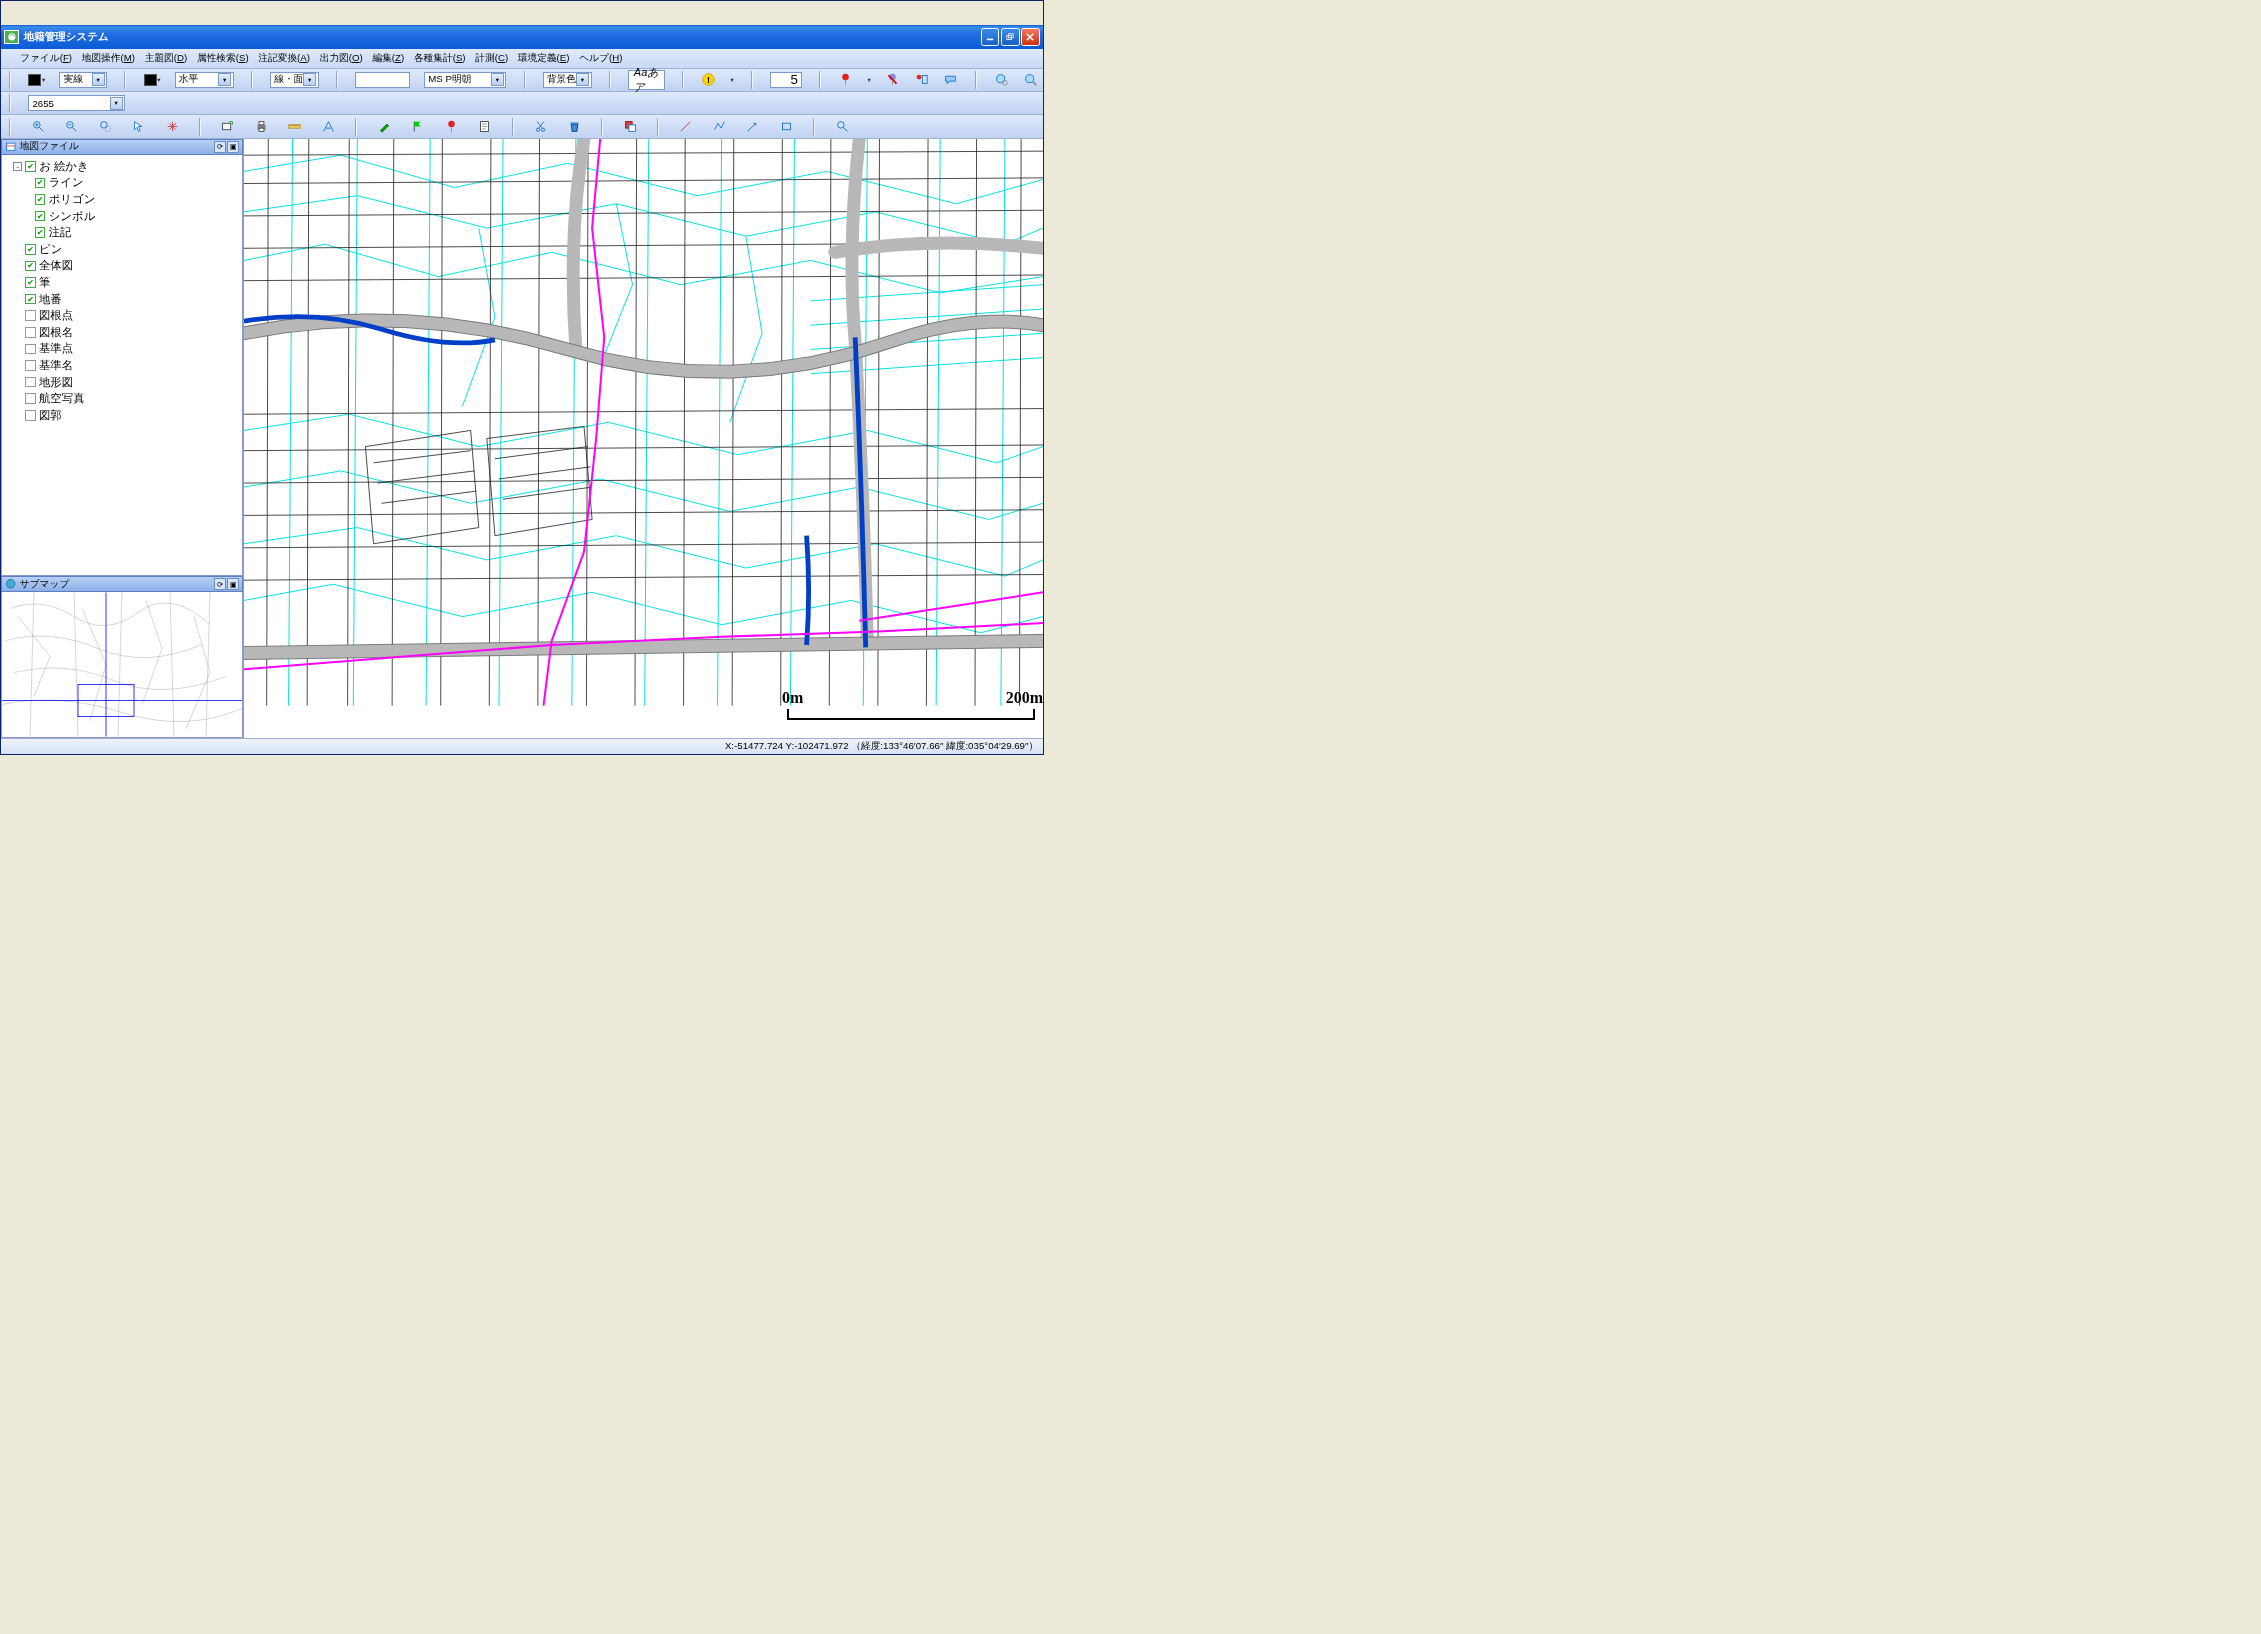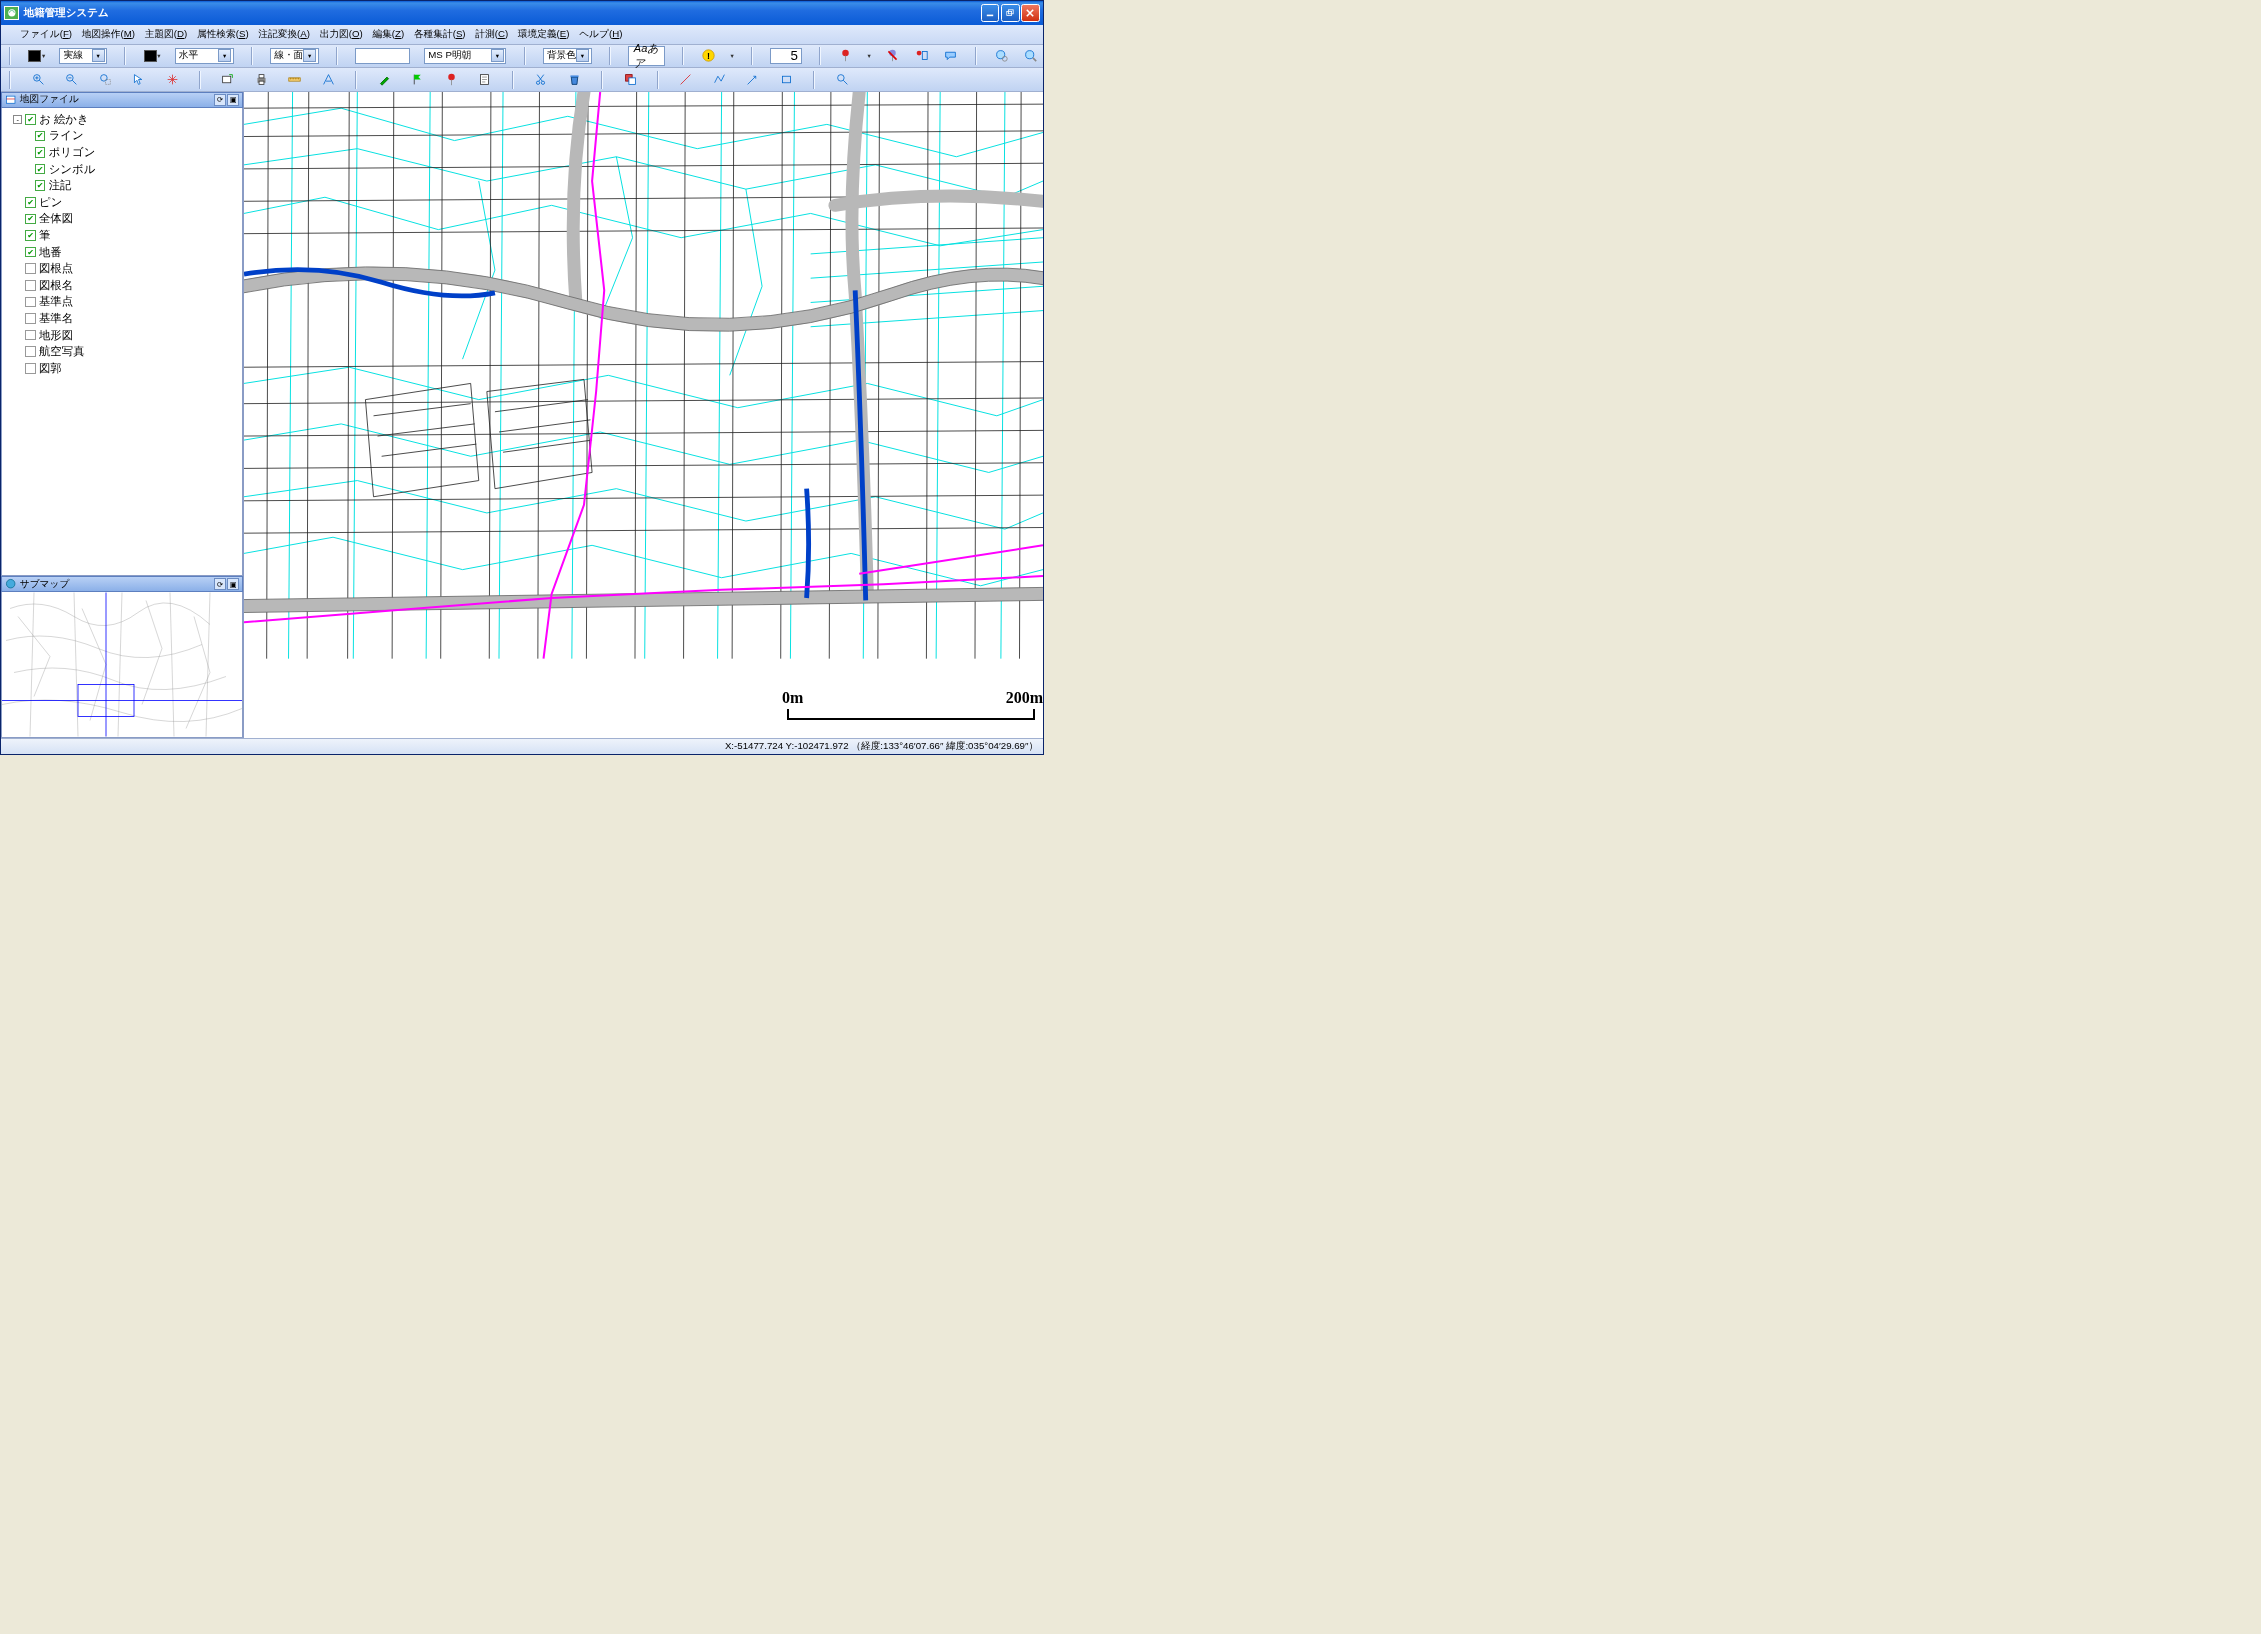--- a/index.html
+++ b/index.html
@@ -17,20 +17,21 @@
   border: 0.8px solid #0a246a;
 }
 .titlebar {
   background: linear-gradient(to bottom, #0a5bd6 0%, #3a8de8 8%, #1f6ce0 40%, #0a5bd6 100%);
   height: 24px;
   display: flex;
   align-items: center;
   padding: 0 3.2px;
   color: #fff;
   font-weight: bold;
+  margin-top: 24px;
 }
 .titlebar .app-icon {
   width: 14.6px;
   height: 14.6px;
   background: #4fb04f;
   border: 0.8px solid #fff;
   margin-right: 4.9px;
   display: flex;
   align-items: center;
   justify-content: center;
@@ -357,20 +358,27 @@
         </svg>
       </span>
     <span class="tb-btn">
         <svg width="13" height="13" viewBox="0 0 16 16">
           <circle cx="7" cy="7" r="5" fill="#adf" stroke="#06c"></circle>
           <path d="M11 11 L15 15" stroke="#888" stroke-width="2"></path>
         </svg>
       </span>
   </div>
 
+  <div class="toolbar">
+    <span class="sep"></span>
+    <div class="combo" style="width:97px">
+        <span class="sel">2655</span>
+        <span class="dd">▾</span>
+      </div>
+  </div>
 
   <div class="toolbar">
     <span class="sep"></span>
     <span class="tb-btn">
         <svg width="13" height="13" viewBox="0 0 16 16">
           <circle cx="6" cy="6" r="4" fill="none" stroke="#06c"></circle>
           <path d="M9 9 L14 14" stroke="#06c"></path>
           <path d="M4 6 H8 M6 4 V8" stroke="#06c"></path>
         </svg>
       </span>

